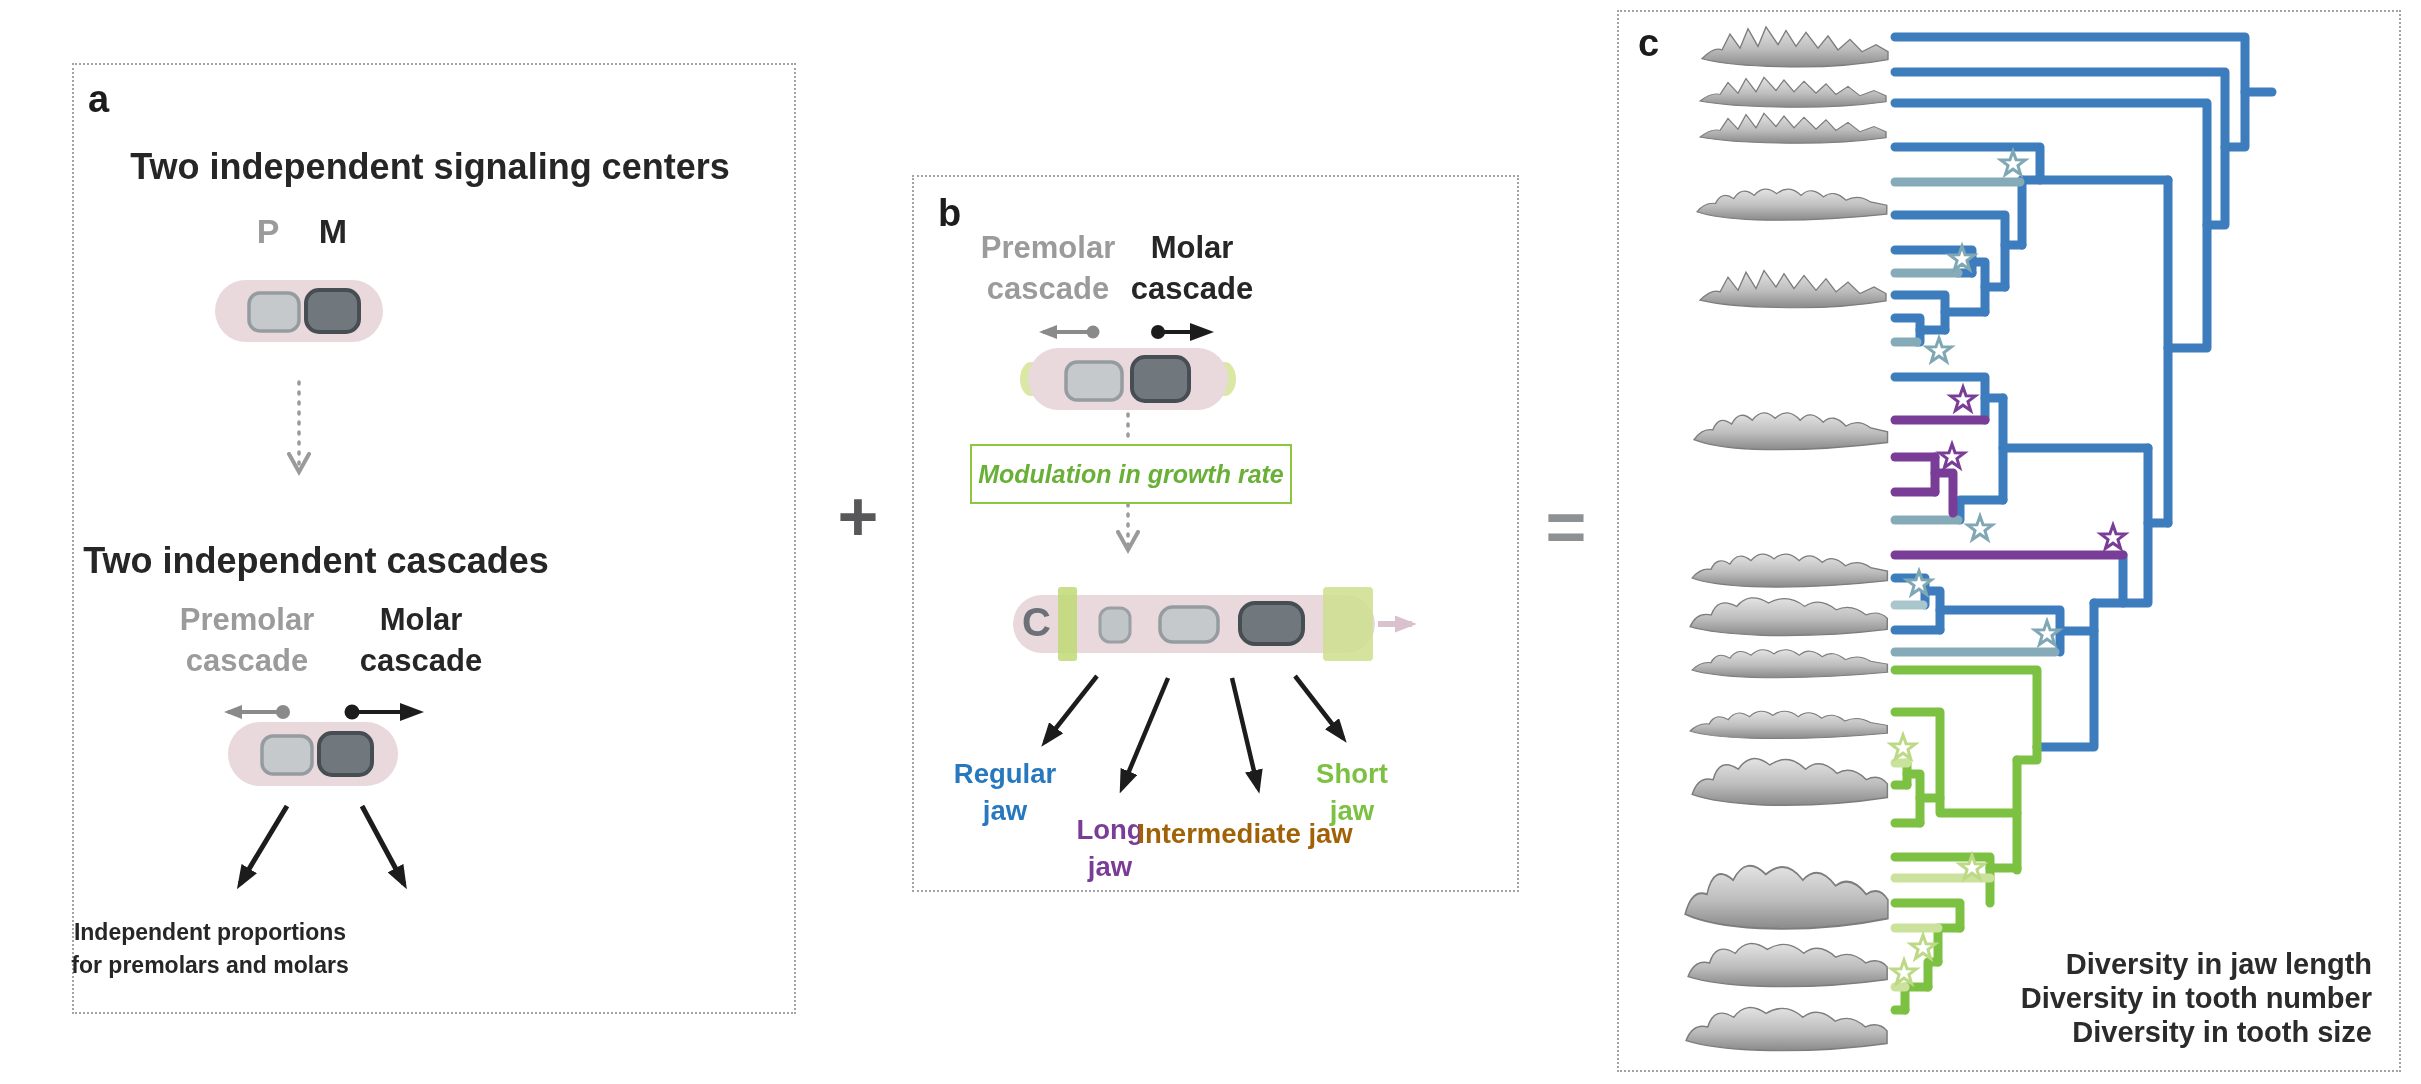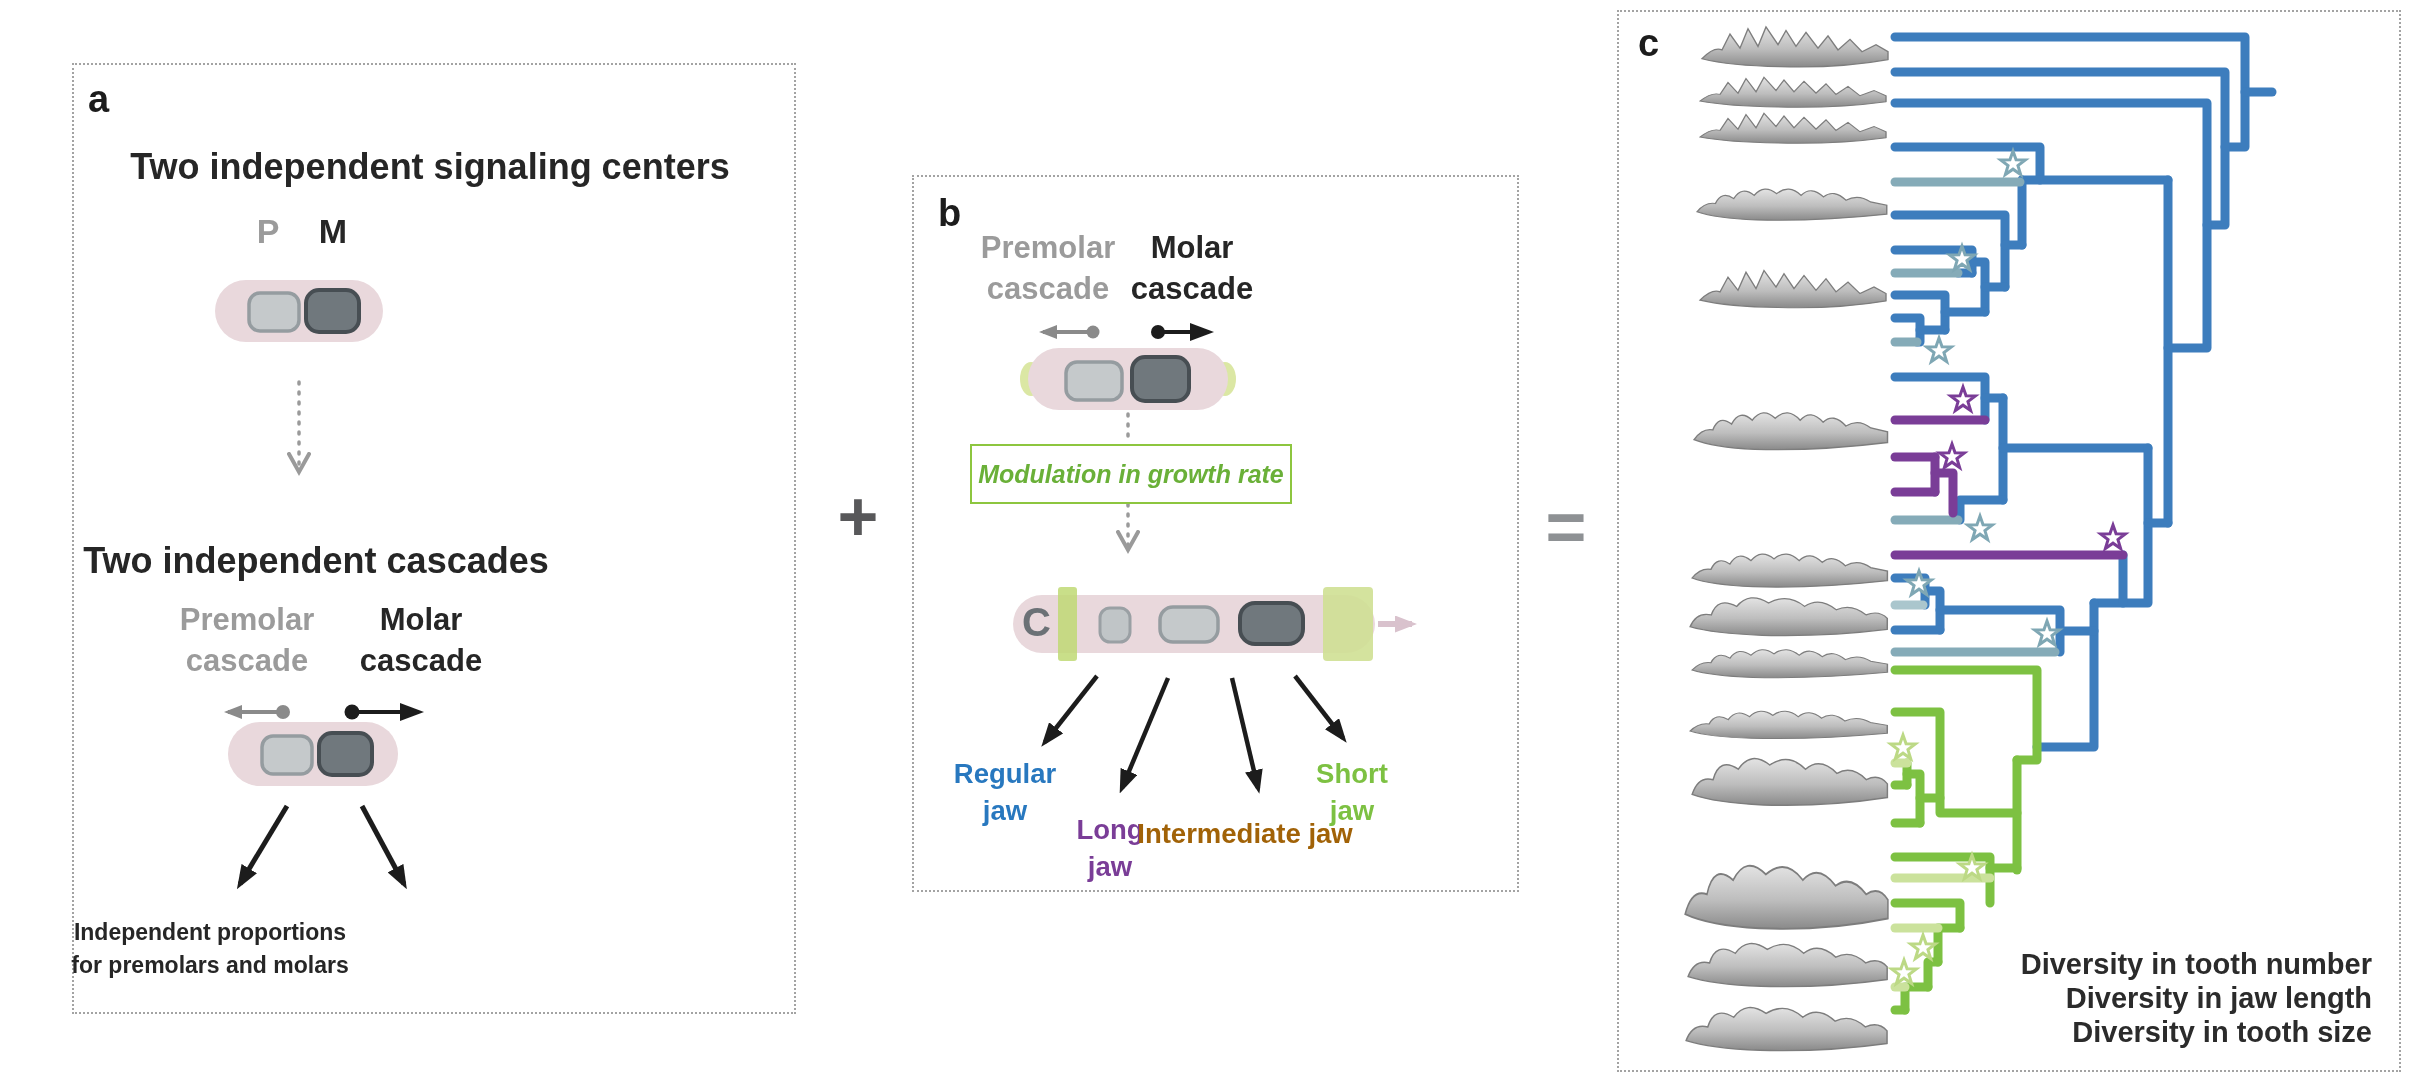--- a/index.html
+++ b/index.html
@@ -258,18 +258,18 @@
     <span class="mod-text">Modulation in growth rate</span>
   </div>
   <div class="lbl c-letter-b" style="left:1022px;top:600px;">C</div>
   <div class="lbl jawtype ctr" style="left: 1005px; top: 756px; width: 140px; color: rgb(40, 120, 191);">Regular jaw</div>
   <div class="lbl jawtype ctr" style="left: 1110px; top: 812px; width: 100px; color: rgb(122, 61, 151);">Long jaw</div>
   <div class="lbl jawtype ctr" style="left: 1245px; top: 816px; width: 230px; color: #a16207;">Intermediate jaw</div>
   <div class="lbl jawtype ctr" style="left: 1352px; top: 756px; width: 110px; color: rgb(125, 193, 66);">Short jaw</div>
 
   <div class="lbl panel-letter" style="left:1638px;top:22px;">c</div>
   <div class="caption">
+    <div>Diversity in jaw length</div>
     <div>Diversity in tooth number</div>
-    <div>Diversity in jaw length</div>
     <div>Diversity in tooth size</div>
   </div>
 
 </div>
 
 </body></html>

